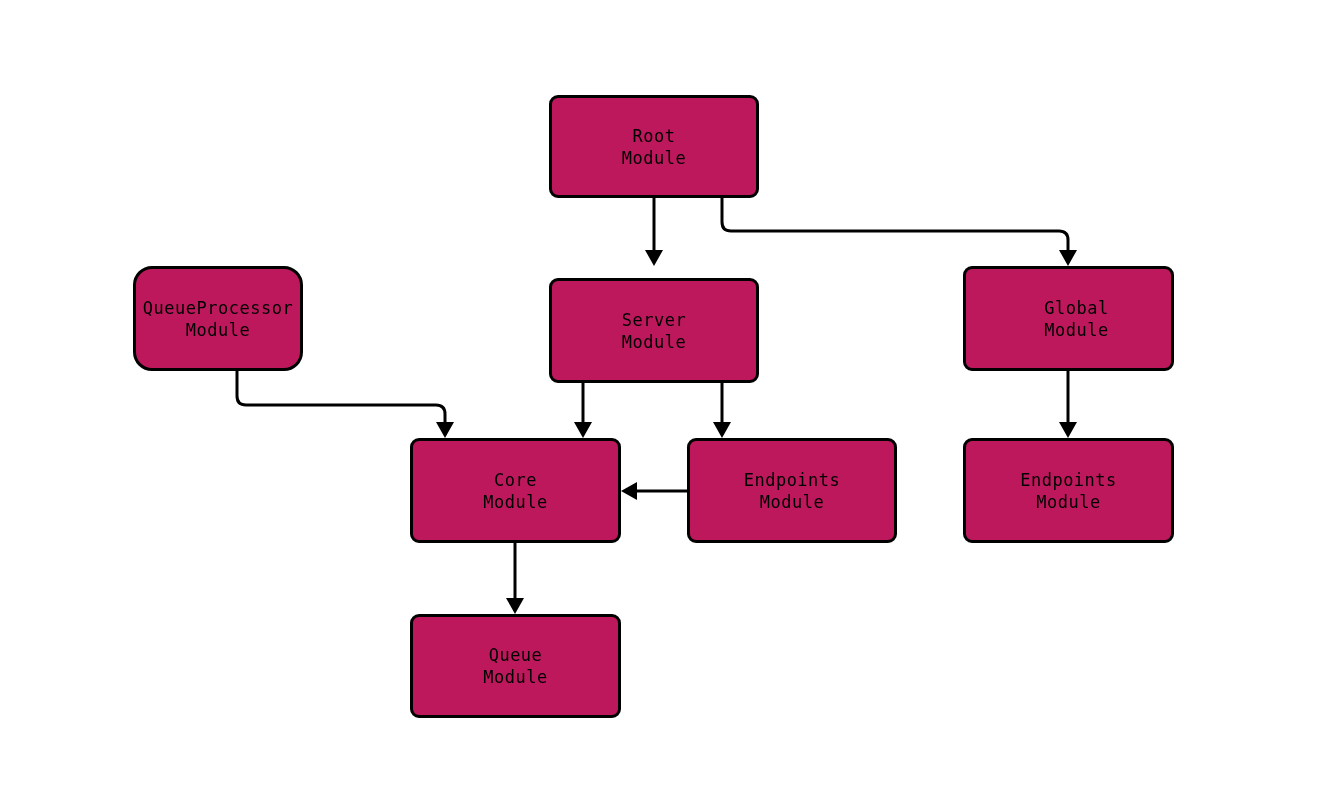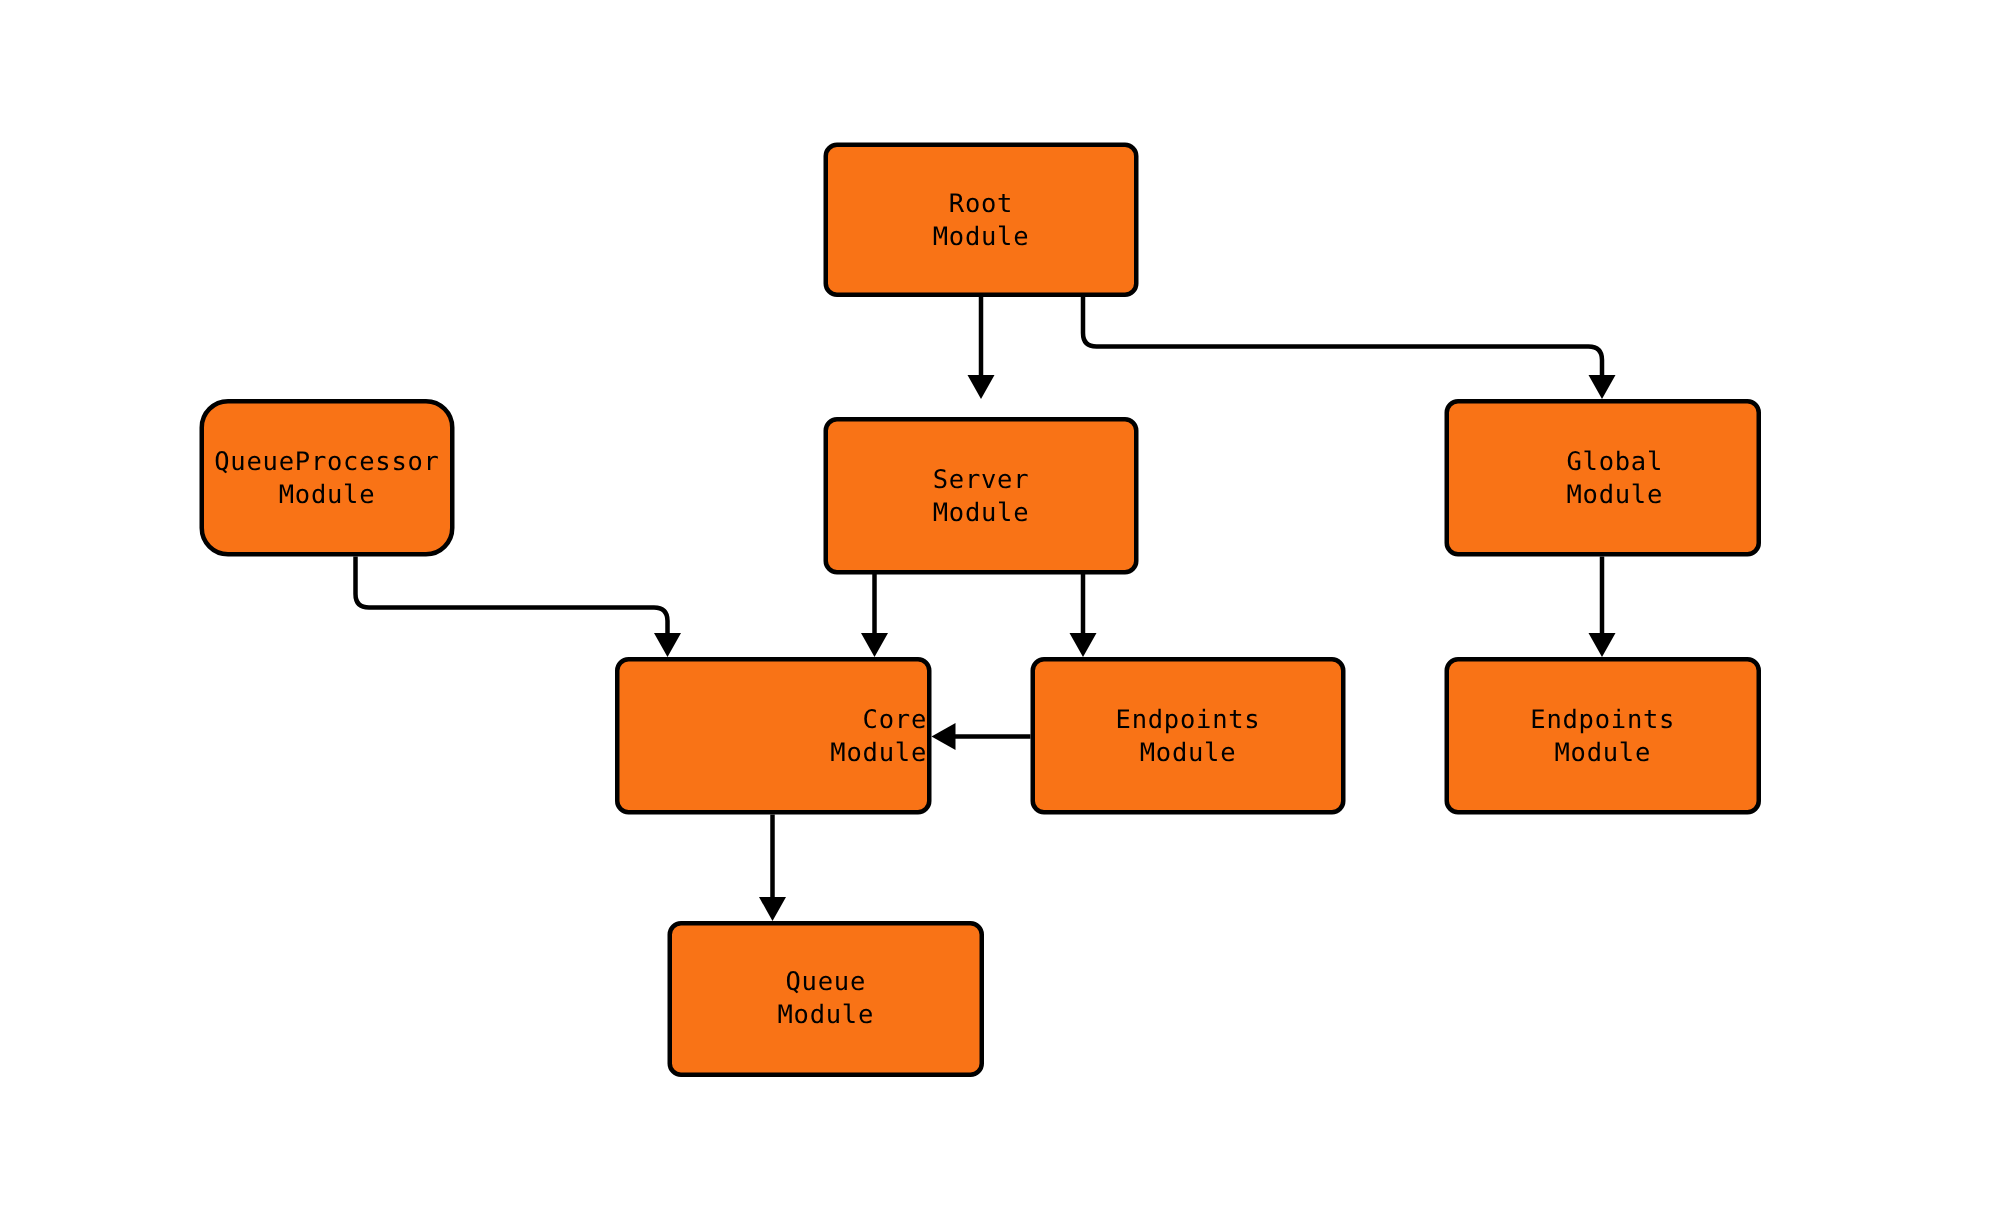--- a/index.html
+++ b/index.html
@@ -22,21 +22,21 @@
     position: absolute;
     left: 0;
     top: 0;
     width: 1337px;
     height: 809px;
     pointer-events: none;
   }
   .node {
     position: absolute;
     box-sizing: border-box;
-    background: #f97316;
+    background: #be185d;
     border: 3px solid #000000;
     border-radius: 9px;
     display: flex;
     flex-direction: column;
     align-items: center;
     justify-content: center;
     z-index: 2;
   }
   .node-line {
     font-family: "DejaVu Sans Mono", "Liberation Mono", monospace;
@@ -85,31 +85,31 @@
         <div class="node-line" style="color: rgb(0, 0, 0);">Module</div>
       </div>
       <div class="node" style="left: 549px; top: 266px; width: 210px; height: 105px; border-width: 3px; border-color: rgb(0, 0, 0); border-radius: 9px; margin-top: 12px;">
         <div class="node-line" style="color: rgb(0, 0, 0);">Server</div>
         <div class="node-line" style="color: rgb(0, 0, 0);">Module</div>
       </div>
       <div class="node" style="left: 963px; top: 266px; width: 211px; height: 105px; border-width: 3px; border-color: rgb(0, 0, 0); border-radius: 9px; padding-left: 16px;">
         <div class="node-line" style="color: rgb(0, 0, 0);">Global</div>
         <div class="node-line" style="color: rgb(0, 0, 0);">Module</div>
       </div>
-      <div class="node" style="left: 410px; top: 438px; width: 211px; height: 105px; border-width: 3px; border-color: rgb(0, 0, 0); border-radius: 9px; align-items: flex-end;">
+      <div class="node" style="left: 410px; top: 438px; width: 211px; height: 105px; border-width: 3px; border-color: rgb(0, 0, 0); border-radius: 9px;">
         <div class="node-line" style="color: rgb(0, 0, 0);">Core</div>
         <div class="node-line" style="color: rgb(0, 0, 0);">Module</div>
       </div>
       <div class="node" style="left: 687px; top: 438px; width: 210px; height: 105px; border-width: 3px; border-color: rgb(0, 0, 0); border-radius: 9px;">
         <div class="node-line" style="color: rgb(0, 0, 0);">Endpoints</div>
         <div class="node-line" style="color: rgb(0, 0, 0);">Module</div>
       </div>
       <div class="node" style="left: 963px; top: 438px; width: 211px; height: 105px; border-width: 3px; border-color: rgb(0, 0, 0); border-radius: 9px;">
         <div class="node-line" style="color: rgb(0, 0, 0);">Endpoints</div>
         <div class="node-line" style="color: rgb(0, 0, 0);">Module</div>
       </div>
-      <div class="node" style="left: 410px; top: 614px; width: 211px; height: 104px; border-width: 3px; border-color: rgb(0, 0, 0); border-radius: 9px; margin-left: 35px;">
+      <div class="node" style="left: 410px; top: 614px; width: 211px; height: 104px; border-width: 3px; border-color: rgb(0, 0, 0); border-radius: 9px;">
         <div class="node-line" style="color: rgb(0, 0, 0);">Queue</div>
         <div class="node-line" style="color: rgb(0, 0, 0);">Module</div>
       </div>
     </div>
 
 </div>
 
 </body></html>

